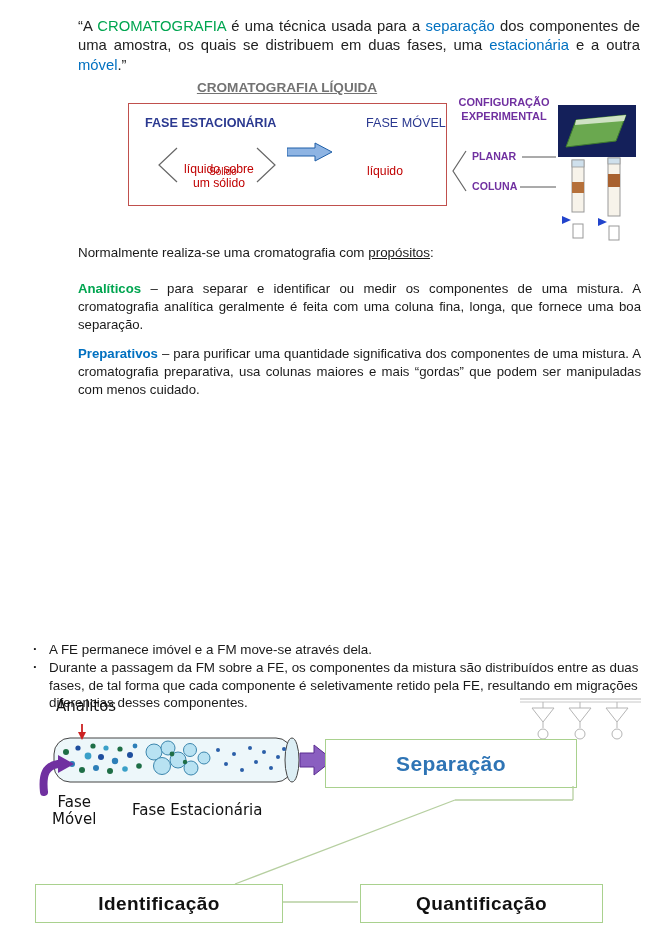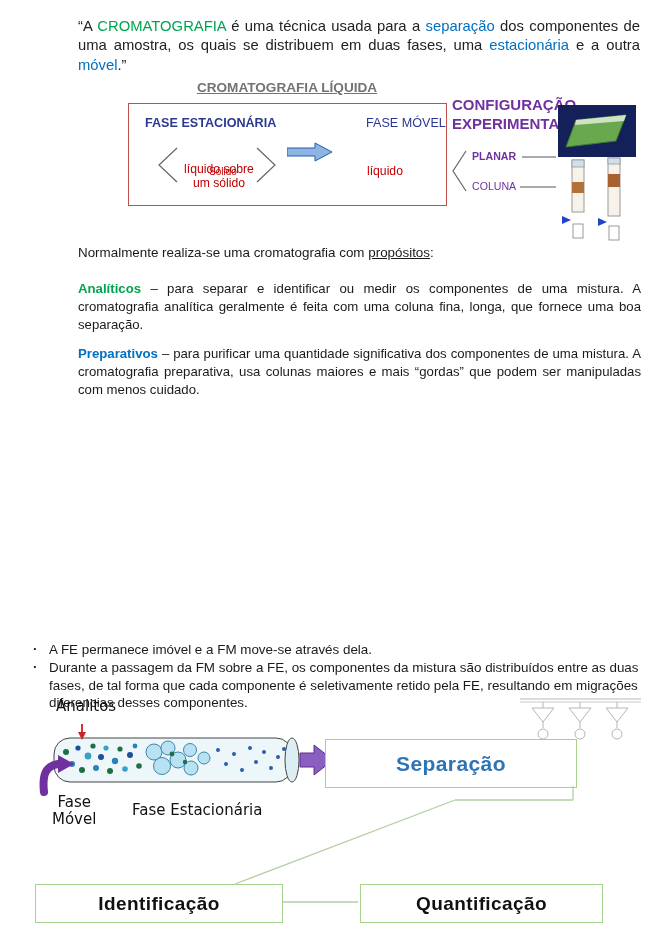--- a/index.html
+++ b/index.html
@@ -22,23 +22,23 @@
 
   .redbox { left:128px; top:103px; width:317px; height:101px; border:1px solid var(--box_border,#C0504D); }
   .fase-est { position:absolute; left:16px; top:12px; font-size:12.6px; font-weight:bold; }
   .fase-mov { position:absolute; left:237px; top:12px; font-size:12.6px; font-weight:normal; }
   .solido { position:absolute; left:52px; top:30px; width:84px; text-align:center; font-size:10px;margin-top:32px; }
   .liquido-sobre { position:absolute; left:26px; top:58px; width:128px; text-align:center; font-size:12.2px; line-height:1.15; }
   .liquido { position:absolute; left:238px; top:60px; font-size:12.2px; }
   .bracket-svg { position:absolute; left:18px; top:34px; }
   .blue-arrow { position:absolute; left:158px; top:38px; }
 
-  .config-title { left:452px; top:96px; width:104px; text-align:center; font-size:15px; font-weight:bold; line-height:1.25; }
+  .config-title { left:452px; top:96px; width:104px; text-align:center; font-size:11px; font-weight:bold; line-height:1.25; }
   .planar { left:472px; top:150px; font-size:10.6px; font-weight:bold; }
-  .coluna { left:472px; top:180px; font-size:10.6px; font-weight:normal; }
+  .coluna { left:472px; top:180px; font-size:10.6px; font-weight:bold; }
 
   .intro { left:78px; top:232px; font-size:13.4px; }
   .para1 { left:78px; top:267px; width:563px; font-size:13.2px; line-height:1.34; text-align:justify; }
   .para2 { left:78px; top:332px; width:563px; font-size:13.2px; line-height:1.34; text-align:justify; }
 
   .bullets { left:30px; top:641px; width:614px; font-size:13.4px; line-height:1.33; }
   .bullet-item { position:relative; padding-left:19px; }
   .bullet-item::before { content:"·"; position:absolute; left:3px; top:-1px; font-weight:bold; }
 
   .hand { font-family:"DejaVu Sans", sans-serif; font-size:15px; color:#111;text-align:center; }

